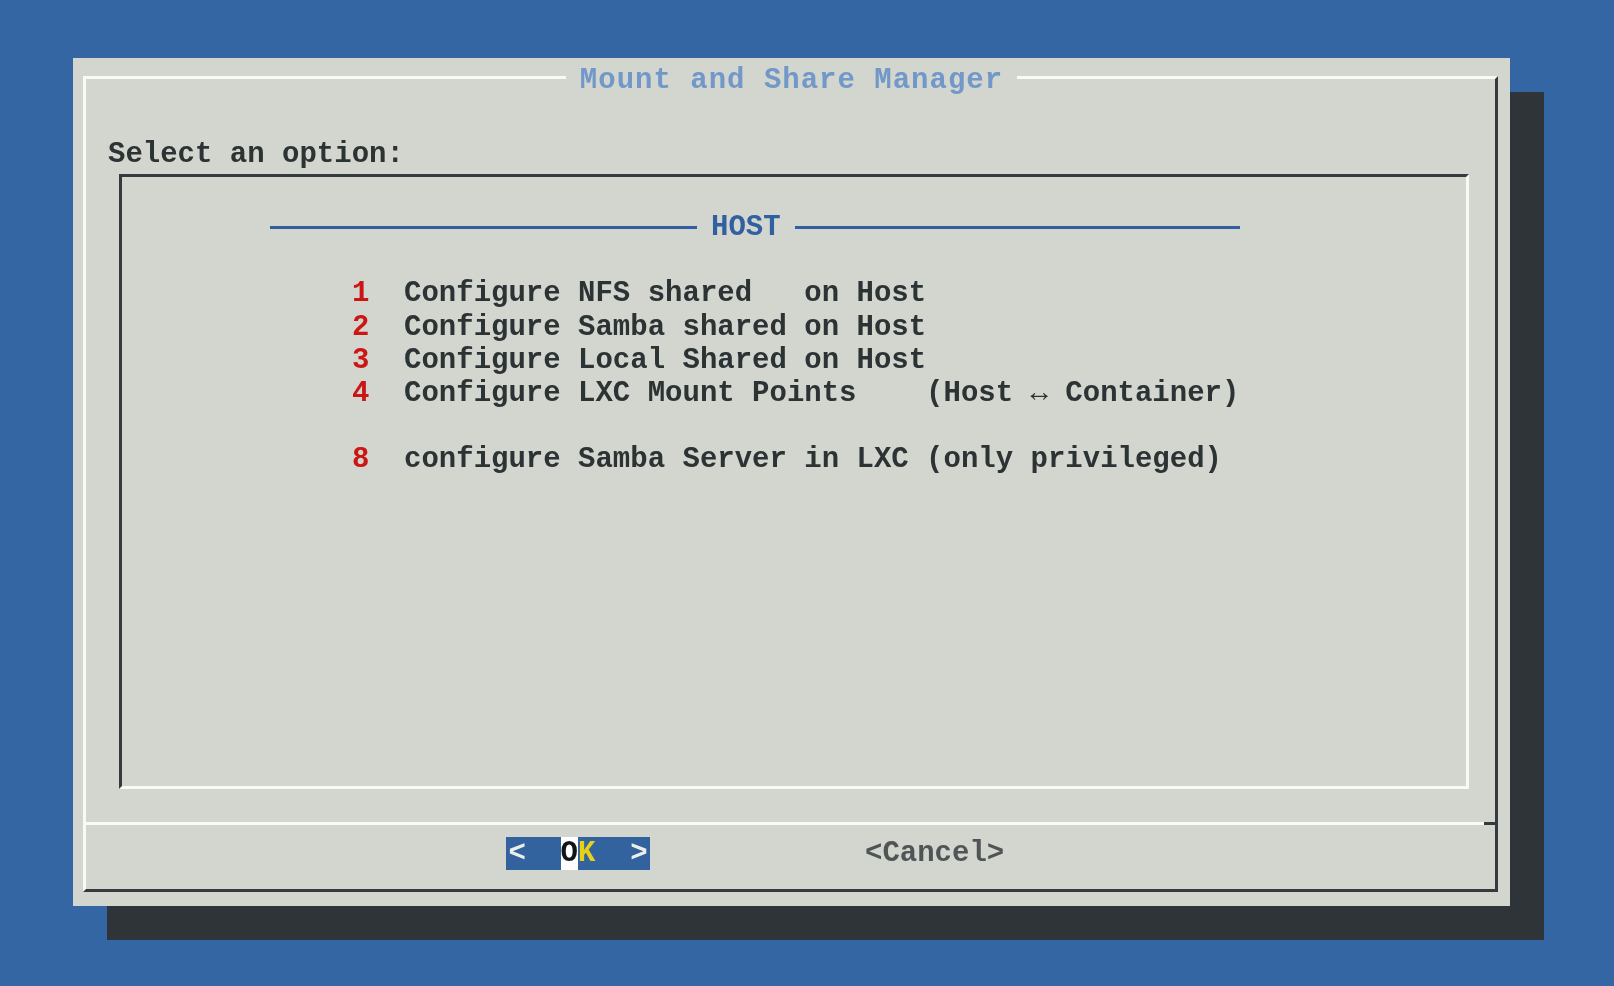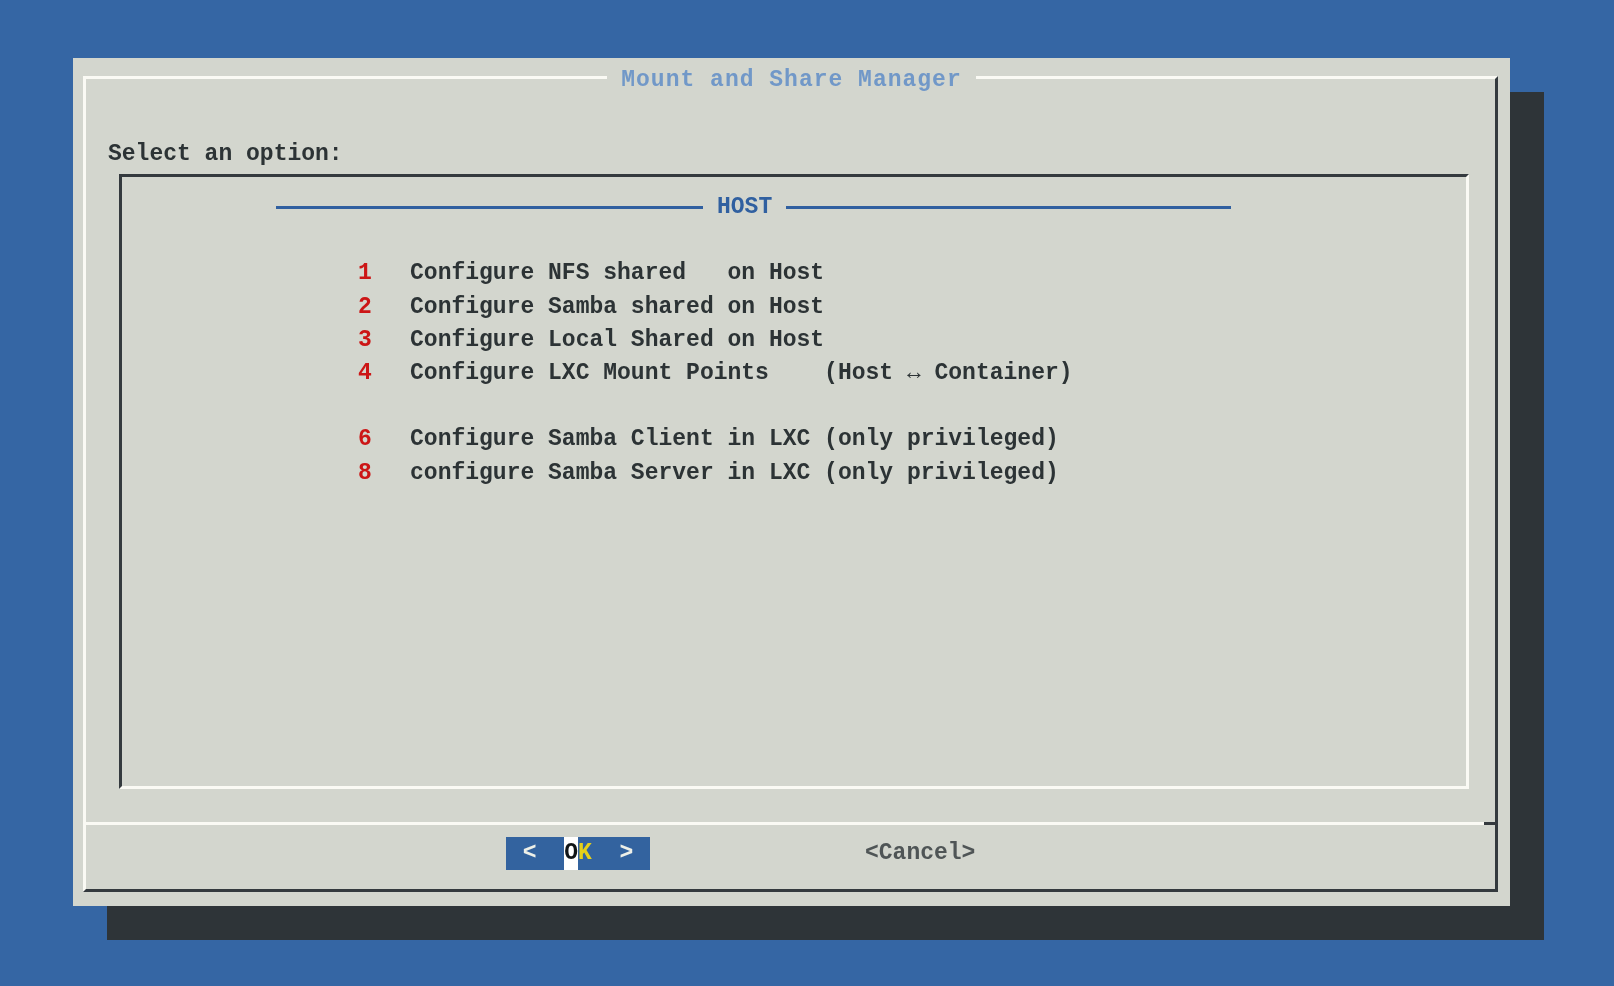--- a/index.html
+++ b/index.html
@@ -15,21 +15,21 @@
   .dialog-shadow {
     position: absolute; left: 107px; top: 92px;
     width: 1437px; height: 848px;
     background: #2e3438;
   }
   .dialog {
     position: absolute; left: 73px; top: 58px;
     width: 1437px; height: 848px;
     background: #d3d6ce;
     color: #2c3335;
-    font-size: 23px; line-height: 33px;
+    font-size: 29px; line-height: 33px;
   }
   
   .frame {
     position: absolute; left: 10px; top: 18px; right: 12px; bottom: 14px;
     border-top: 3px solid #fafaf4;
     border-left: 3px solid #fafaf4;
     border-right: 3px solid #343a3e;
     border-bottom: 3px solid #343a3e;
     z-index: 1;
   }
@@ -51,27 +51,27 @@
     width: 1350px; height: 615px;
     border-top: 3px solid #343a3e;
     border-left: 3px solid #343a3e;
     border-right: 3px solid #fafaf4;
     border-bottom: 3px solid #fafaf4;
     z-index: 2;
   }
   .menu-rows { position: absolute; left: 0; top: 14px; width: 100%; }
   .mrow {
     height: 33.2px; line-height: 33.2px;
-    padding-left: 98px;
+    padding-left: 56px;
     white-space: pre;
   }
   .mrow .tag { display: inline-block; width: 52px; color: #cc1616; }
   .mrow .itm { color: #2c3335; }
 
-  .mrow.hdr { display: flex; align-items: center; padding-left: 6px; }
+  .mrow.hdr { display: flex; align-items: center; padding-left: 0; margin-top: 20px; }
   .hline { height: 3px; background: #3060a0; flex: none; }
   .hline.l1 { margin-left: 148px; width: 427px; }
   .hline.l2 { width: 445px; }
   .hlabel { color: #3060a0; padding: 0 14px; flex: none; }
 
   
   .separator {
     position: absolute; left: 10px; right: 12px; top: 764px;
     height: 3px; background: #fafaf4; z-index: 2;
   }
@@ -137,23 +137,20 @@
         </div>
 
 
         <div class="mrow">
           <span class="tag">4</span><span class="itm">Configure LXC Mount Points    (Host ↔ Container)</span>
         </div>
 
         <div class="mrow"></div>
 
 
-        <div class="mrow">
-          <span class="tag">6</span><span class="itm">Configure Samba Client in LXC (only privileged)</span>
-        </div>
 
 
         <div class="mrow">
           <span class="tag">8</span><span class="itm">configure Samba Server in LXC (only privileged)</span>
         </div>
 
         <div class="mrow"></div>
 
 
 

